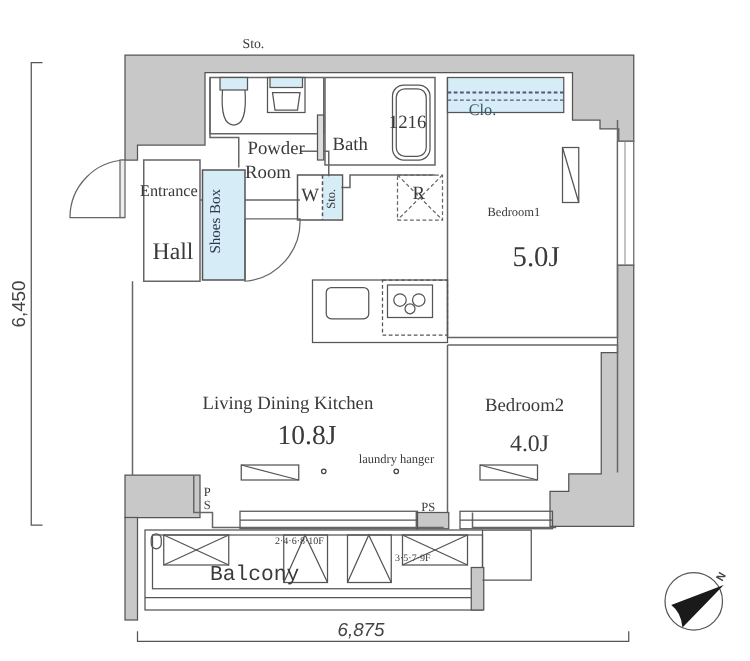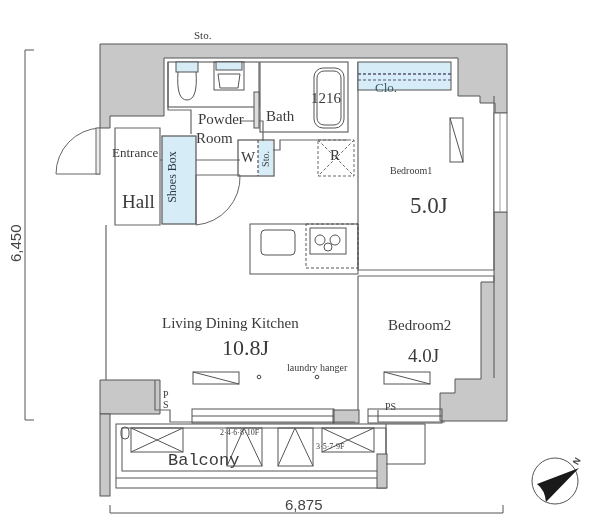--- a/index.html
+++ b/index.html
@@ -154,20 +154,20 @@
 <div class="lbl" style="left:330px;top:148px;font-size:15px;">R</div>
 <div class="lbl" style="left:390px;top:166px;font-size:10px;">Bedroom1</div>
 <div class="lbl" style="left:410px;top:194px;font-size:23px;font-family:Liberation Serif, serif;">5.0J</div>
 <div class="lbl" style="left:162px;top:316px;font-size:15px;">Living Dining Kitchen</div>
 <div class="lbl" style="left:222px;top:337px;font-size:22px;">10.8J</div>
 <div class="lbl" style="left:388px;top:318px;font-size:15px;">Bedroom2</div>
 <div class="lbl" style="left:408px;top:346px;font-size:19px;">4.0J</div>
 <div class="lbl" style="left:251px;top:363px;font-size:10px;margin-left:36px;">laundry hanger</div>
 <div class="lbl" style="left:163px;top:390px;font-size:10px;">P</div>
 <div class="lbl" style="left:163px;top:400px;font-size:10px;">S</div>
-<div class="lbl" style="left:337px;top:402px;font-size:10px;margin-left:48px;">PS</div>
+<div class="lbl" style="left:337px;top:402px;font-size:10px;">PS</div>
 <div class="lbl" style="left:168px;top:452px;font-size:17px;font-family:Liberation Mono, monospace;">Balcony</div>
 <div class="lbl" style="left:220px;top:429px;font-size:8px;">2·4·6·8·10F</div>
 <div class="lbl" style="left:276px;top:443px;font-size:8px;margin-left:40px;">3·5·7·9F</div>
 
 <div class="dim" style="left:2px;top:225px;transform:rotate(-90deg);transform-origin:left top;top:262px;left:8px;">6,450</div>
-<div class="dim" style="left:285px;top:497px;">6,875</div>
+<div class="dim" style="left:270px;top:497px;font-style:italic;">6,875</div>
 <div class="dim" style="left:574px;top:457px;font-size:9px;font-weight:bold;transform:rotate(-60deg);">N</div>
 
 </body></html>

